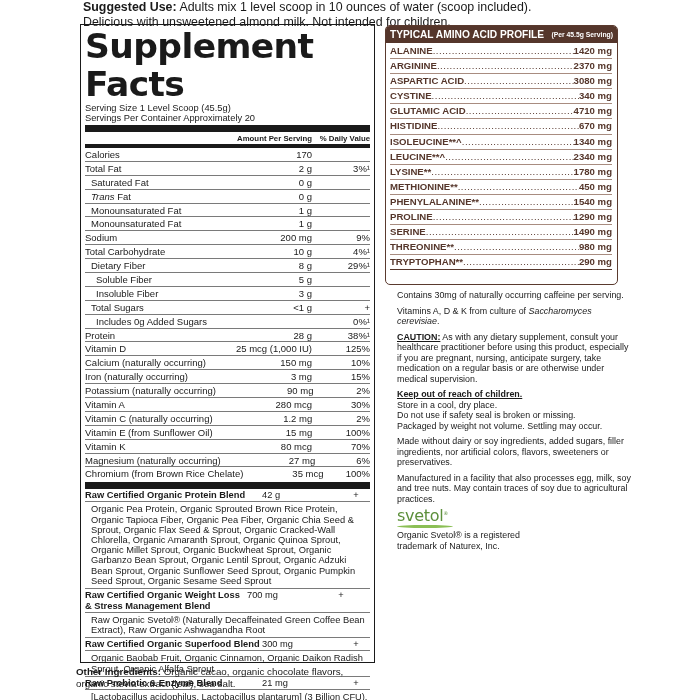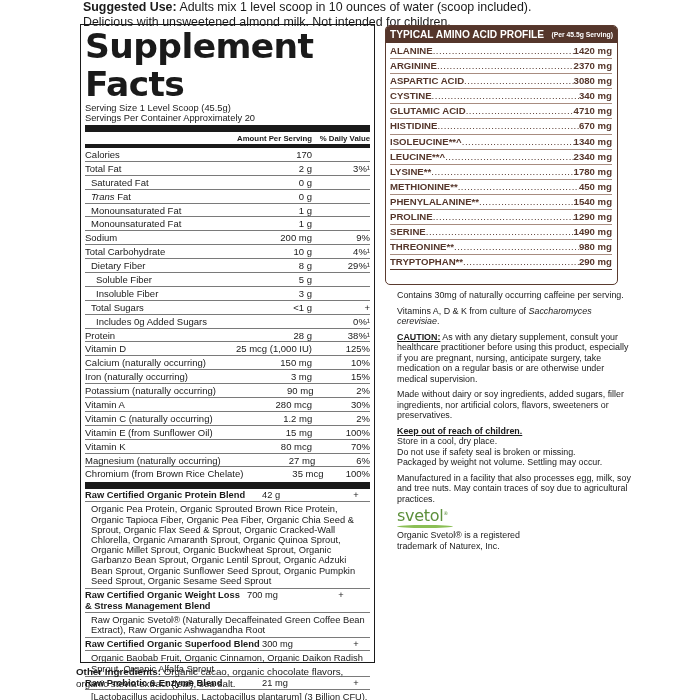--- a/index.html
+++ b/index.html
@@ -323,27 +323,27 @@
         <span class="v">290 mg</span>
       </div>
     </div>
 
 </div>
 
 <div class="notes">
   <p>Contains 30mg of naturally occurring caffeine per serving.</p>
   <p><span>Vitamins A, D &amp; K from culture of </span><i>Saccharomyces cerevisiae</i><span>.</span></p>
   <p><b>CAUTION:</b><span> As with any dietary supplement, consult your healthcare practitioner before using this product, especially if you are pregnant, nursing, anticipate surgery, take medication on a regular basis or are otherwise under medical supervision.</span></p>
-  <p>Made without dairy or soy ingredients, added sugars, filler ingredients, nor artificial colors, flavors, sweeteners or preservatives.</p>
   <p>
     <b style="display:block">Keep out of reach of children.</b>
     <span style="display:block">Store in a cool, dry place.</span>
     <span style="display:block">Do not use if safety seal is broken or missing.</span>
     <span style="display:block">Packaged by weight not volume. Settling may occur.</span>
   </p>
+  <p>Made without dairy or soy ingredients, added sugars, filler ingredients, nor artificial colors, flavors, sweeteners or preservatives.</p>
   <p>Manufactured in a facility that also processes egg, milk, soy and tree nuts. May contain traces of soy due to agricultural practices.</p>
   <div class="svetol">
     <span>svetol</span><sup>®</sup>
     <div class="swoosh"></div>
   </div>
   <div>Organic Svetol® is a registered</div>
   <div>trademark of Naturex, Inc.</div>
 </div>
 
 </body></html>

